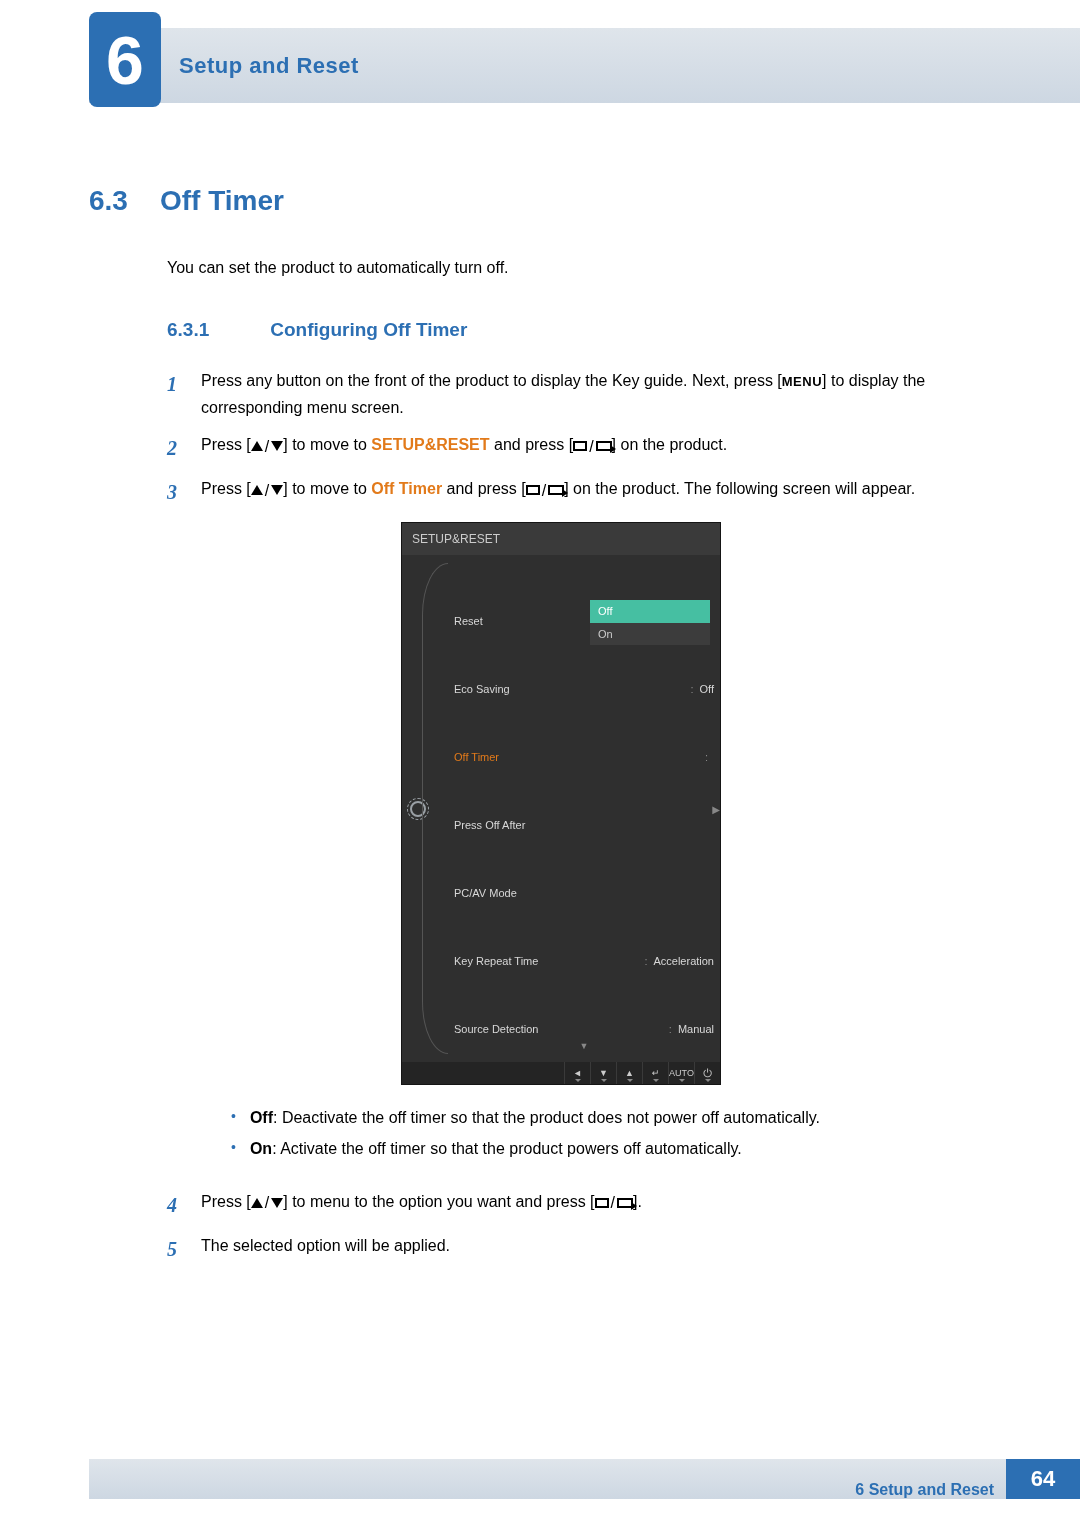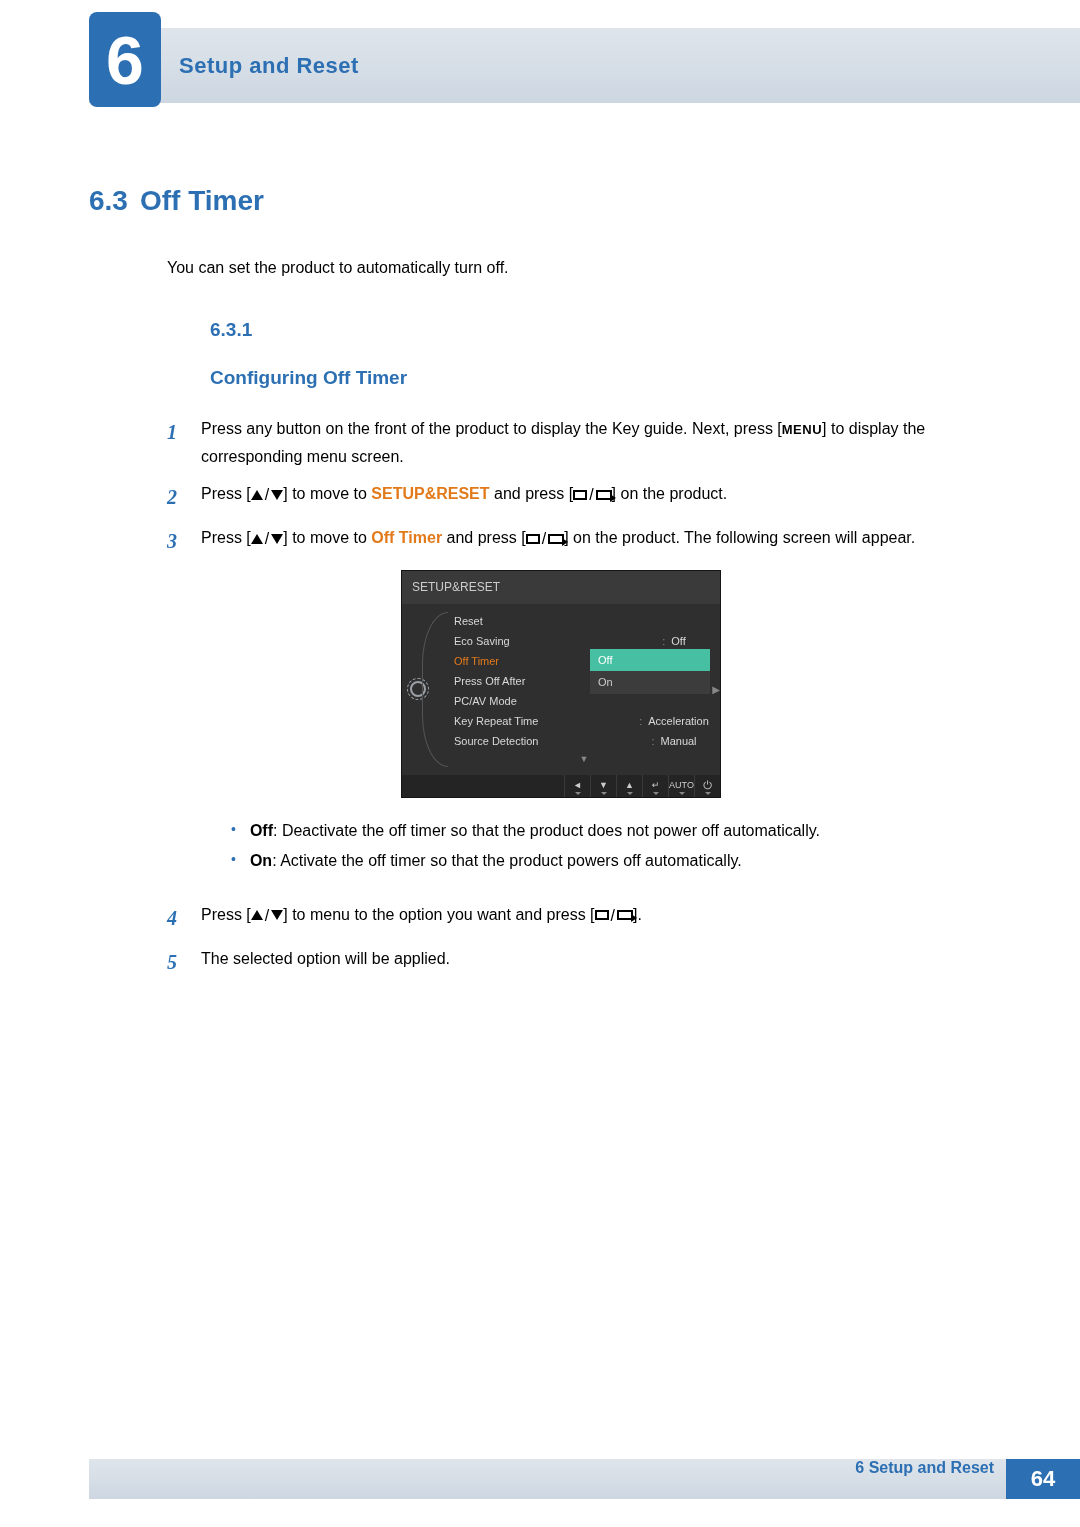--- a/index.html
+++ b/index.html
@@ -46,21 +46,21 @@
   .content {
     position: absolute;
     top: 185px;
     left: 89px;
     right: 110px;
   }
 
   .section-row {
     display: flex;
     align-items: flex-start;
-    gap: 12px;
+    gap: 32px;
     margin-bottom: 38px;
   }
   .section-num {
     font-size: 28px;
     font-weight: bold;
     color: #2c6fb3;
   }
   .section-title {
     font-size: 28px;
     font-weight: bold;
@@ -73,21 +73,20 @@
     color: #000;
     line-height: 1.6;
   }
   .intro-line { margin-bottom: 34px; }
 
   .sub-row {
     display: flex;
     align-items: baseline;
     gap: 18px;
     margin-bottom: 22px;
-    flex-direction: column;
   }
   .sub-num {
     font-size: 19px;
     font-weight: bold;
     color: #2c6fb3;
   }
   .sub-title {
     font-size: 19px;
     font-weight: bold;
     color: #2c6fb3;
@@ -179,24 +178,25 @@
     border-left:1px solid #555; border-radius: 40px 0 0 40px / 80px 0 0 80px;
     border-top:1px solid #555; border-bottom:1px solid #555;
   }
   .osd-items {
     flex:1; padding: 8px 6px 8px 20px;
     position:relative;
   }
   .osd-row {
     display:flex; justify-content:space-between; align-items:center;
     height: 20px;
+    margin-top: 48px;
   }
   .osd-label { color:#d8d8d8; }
   .osd-label.active { color:#e27a1a; }
-  .osd-val { color:#d8d8d8; min-width:80px; text-align:center; }
+  .osd-val { color:#d8d8d8; min-width:80px; text-align:right; }
   .osd-colon { color:#888; padding-right:6px; }
   .osd-select-stack {
     position:absolute;
     right: 10px;
     top: 45px;
     width: 120px;
   }
   .osd-sel {
     color:#ccc; padding:2px 8px; font-size:11px;
   }
@@ -232,21 +232,21 @@
     font-size:16px; color:#000; line-height:1.9;
   }
   .bullet-dot { color:#2c6fb3; font-size:14px; line-height:1.9; }
 
   
   .footer-band {
     position:absolute;
     left:89px; right:0; bottom:28px;
     height:40px;
     background: linear-gradient(to bottom, #dfe5eb 0%, #cdd7e2 100%);
-    display:flex; align-items:flex-start; justify-content:flex-end;
+    display:flex; align-items:flex-end; justify-content:flex-end;
     padding-right:0;
   }
   .footer-label {
     font-size:16px; font-weight:bold; color:#2c6fb3;
     margin-right:12px;
   }
   .footer-num-box {
     background:#2c6fb3; color:#fff; font-weight:bold; font-size:22px;
     width:74px; height:40px; display:flex; align-items:center; justify-content:center;
   }

